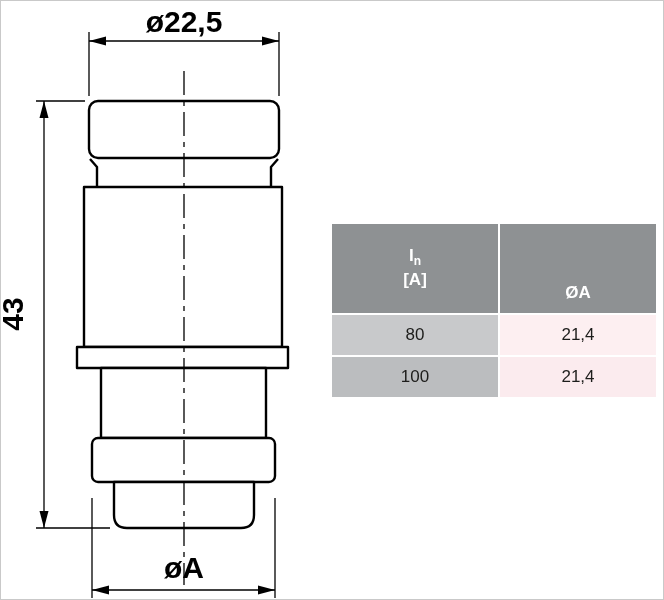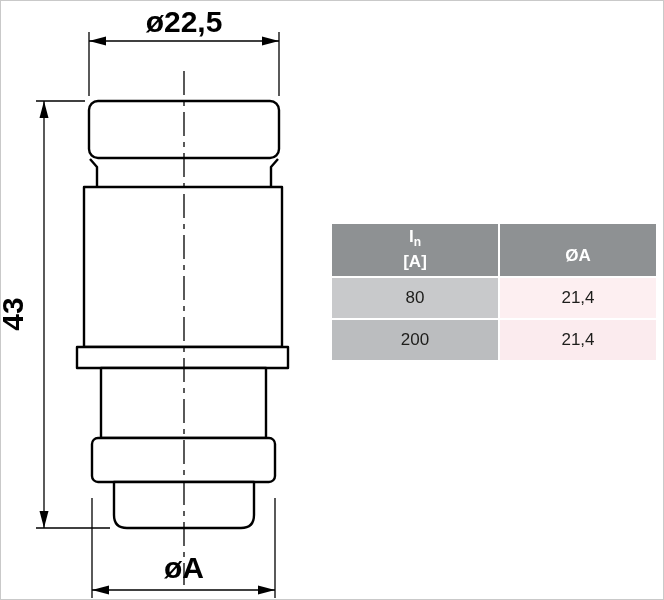--- a/index.html
+++ b/index.html
@@ -24,21 +24,21 @@
     grid-template-columns:166px 1fr;
     gap:2px;
     background:#ffffff;
     font-size:17px;
     color:var(--body-text, #1d1d1b);
   }
   .th {
     background:var(--th-bg, #8e9193);
     color:var(--th-text, #ffffff);
     font-weight:bold;
-    height:52px;
+    height:89px;
     display:flex; flex-direction:column; align-items:center; justify-content:center;
     line-height:1.35;
   }
   .th.th-right { justify-content:flex-end; padding-bottom:8px; }
   .sub { font-size:12px; vertical-align:sub; }
   .cell {
     height:40px;
     display:flex; align-items:center; justify-content:center;
   }
   .r1-left  { background:var(--row1-left-bg,  #c8c9cb); }
@@ -99,17 +99,17 @@
       <div><span>I</span><span class="sub">n</span></div>
       <div>[A]</div>
     </div>
     <div class="th th-right">
       <div>ØA</div>
     </div>
 
     <div class="cell r1-left">80</div>
     <div class="cell r1-right">21,4</div>
 
-    <div class="cell r2-left">200</div>
+    <div class="cell r2-left">100</div>
     <div class="cell r2-right">21,4</div>
   </div>
 
 </div>
 
 </body></html>

